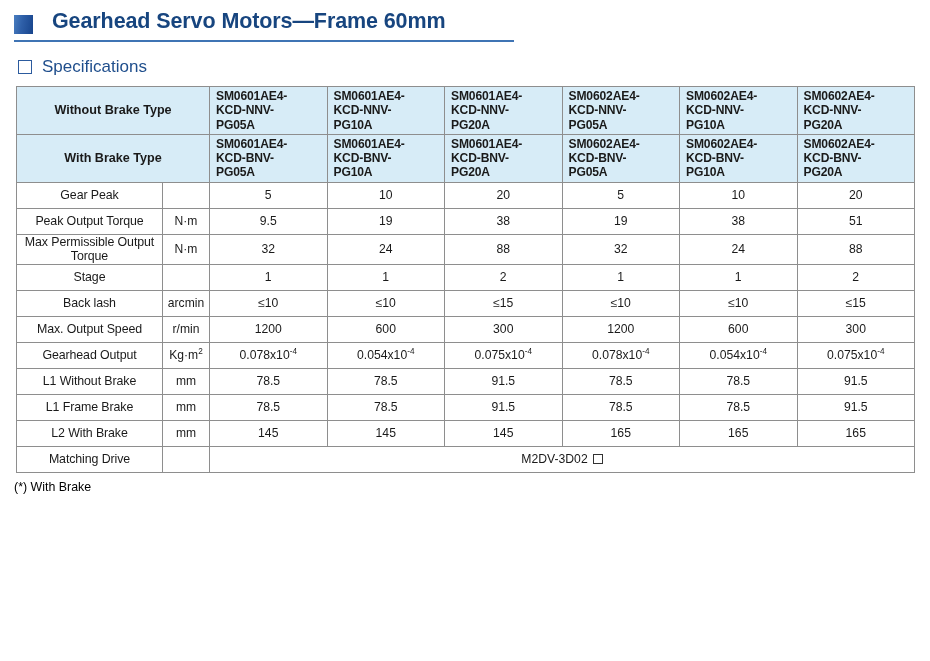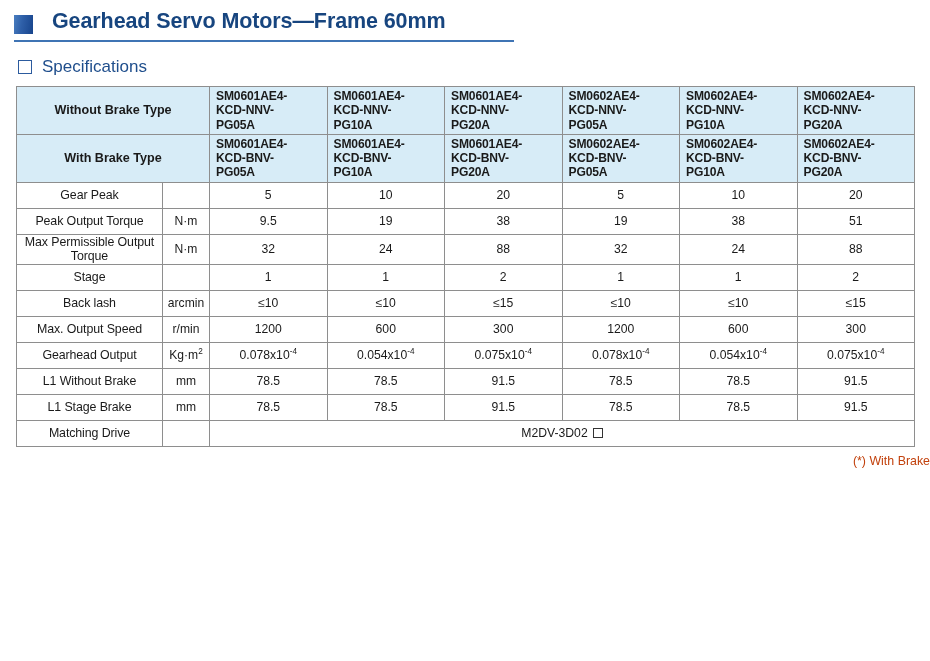--- a/index.html
+++ b/index.html
@@ -136,22 +136,21 @@
     vertical-align: -1px;
   }
 
   .inertia-main { display: block; }
   .inertia-sub { display: block; }
 
   
   .footnote {
     margin: 7px 0 0 14px;
     font-size: 12.4px;
-    color: #c2410c;
-    text-align: right;
+    color: #000000;
   }
 </style>
 </head>
 <body>
 
 <div class="page-title-block">
   <div class="page-title-row">
     <span class="title-marker"></span>
     <span class="page-title">Gearhead Servo Motors—Frame 60mm</span>
   </div>
@@ -268,28 +267,38 @@
           <td class="rowlabel">L1 Without Brake</td>
           <td class="unit">mm</td>
           <td>78.5</td>
           <td>78.5</td>
           <td>91.5</td>
           <td>78.5</td>
           <td>78.5</td>
           <td>91.5</td>
         </tr>
         <tr>
-          <td class="rowlabel">L1 Stage Brake</td>
+          <td class="rowlabel">L1 Frame Brake</td>
           <td class="unit">mm</td>
           <td>78.5</td>
           <td>78.5</td>
           <td>91.5</td>
           <td>78.5</td>
           <td>78.5</td>
           <td>91.5</td>
+        </tr>
+        <tr>
+          <td class="rowlabel">L2 With Brake</td>
+          <td class="unit">mm</td>
+          <td>145</td>
+          <td>145</td>
+          <td>145</td>
+          <td>165</td>
+          <td>165</td>
+          <td>165</td>
         </tr>
         <tr>
           <td class="rowlabel">Matching Drive</td>
           <td class="unit"></td>
           <td colspan="6">M2DV-3D02<span class="sq-inline"></span></td>
         </tr>
       </tbody>
   </table>
 </div>
 

